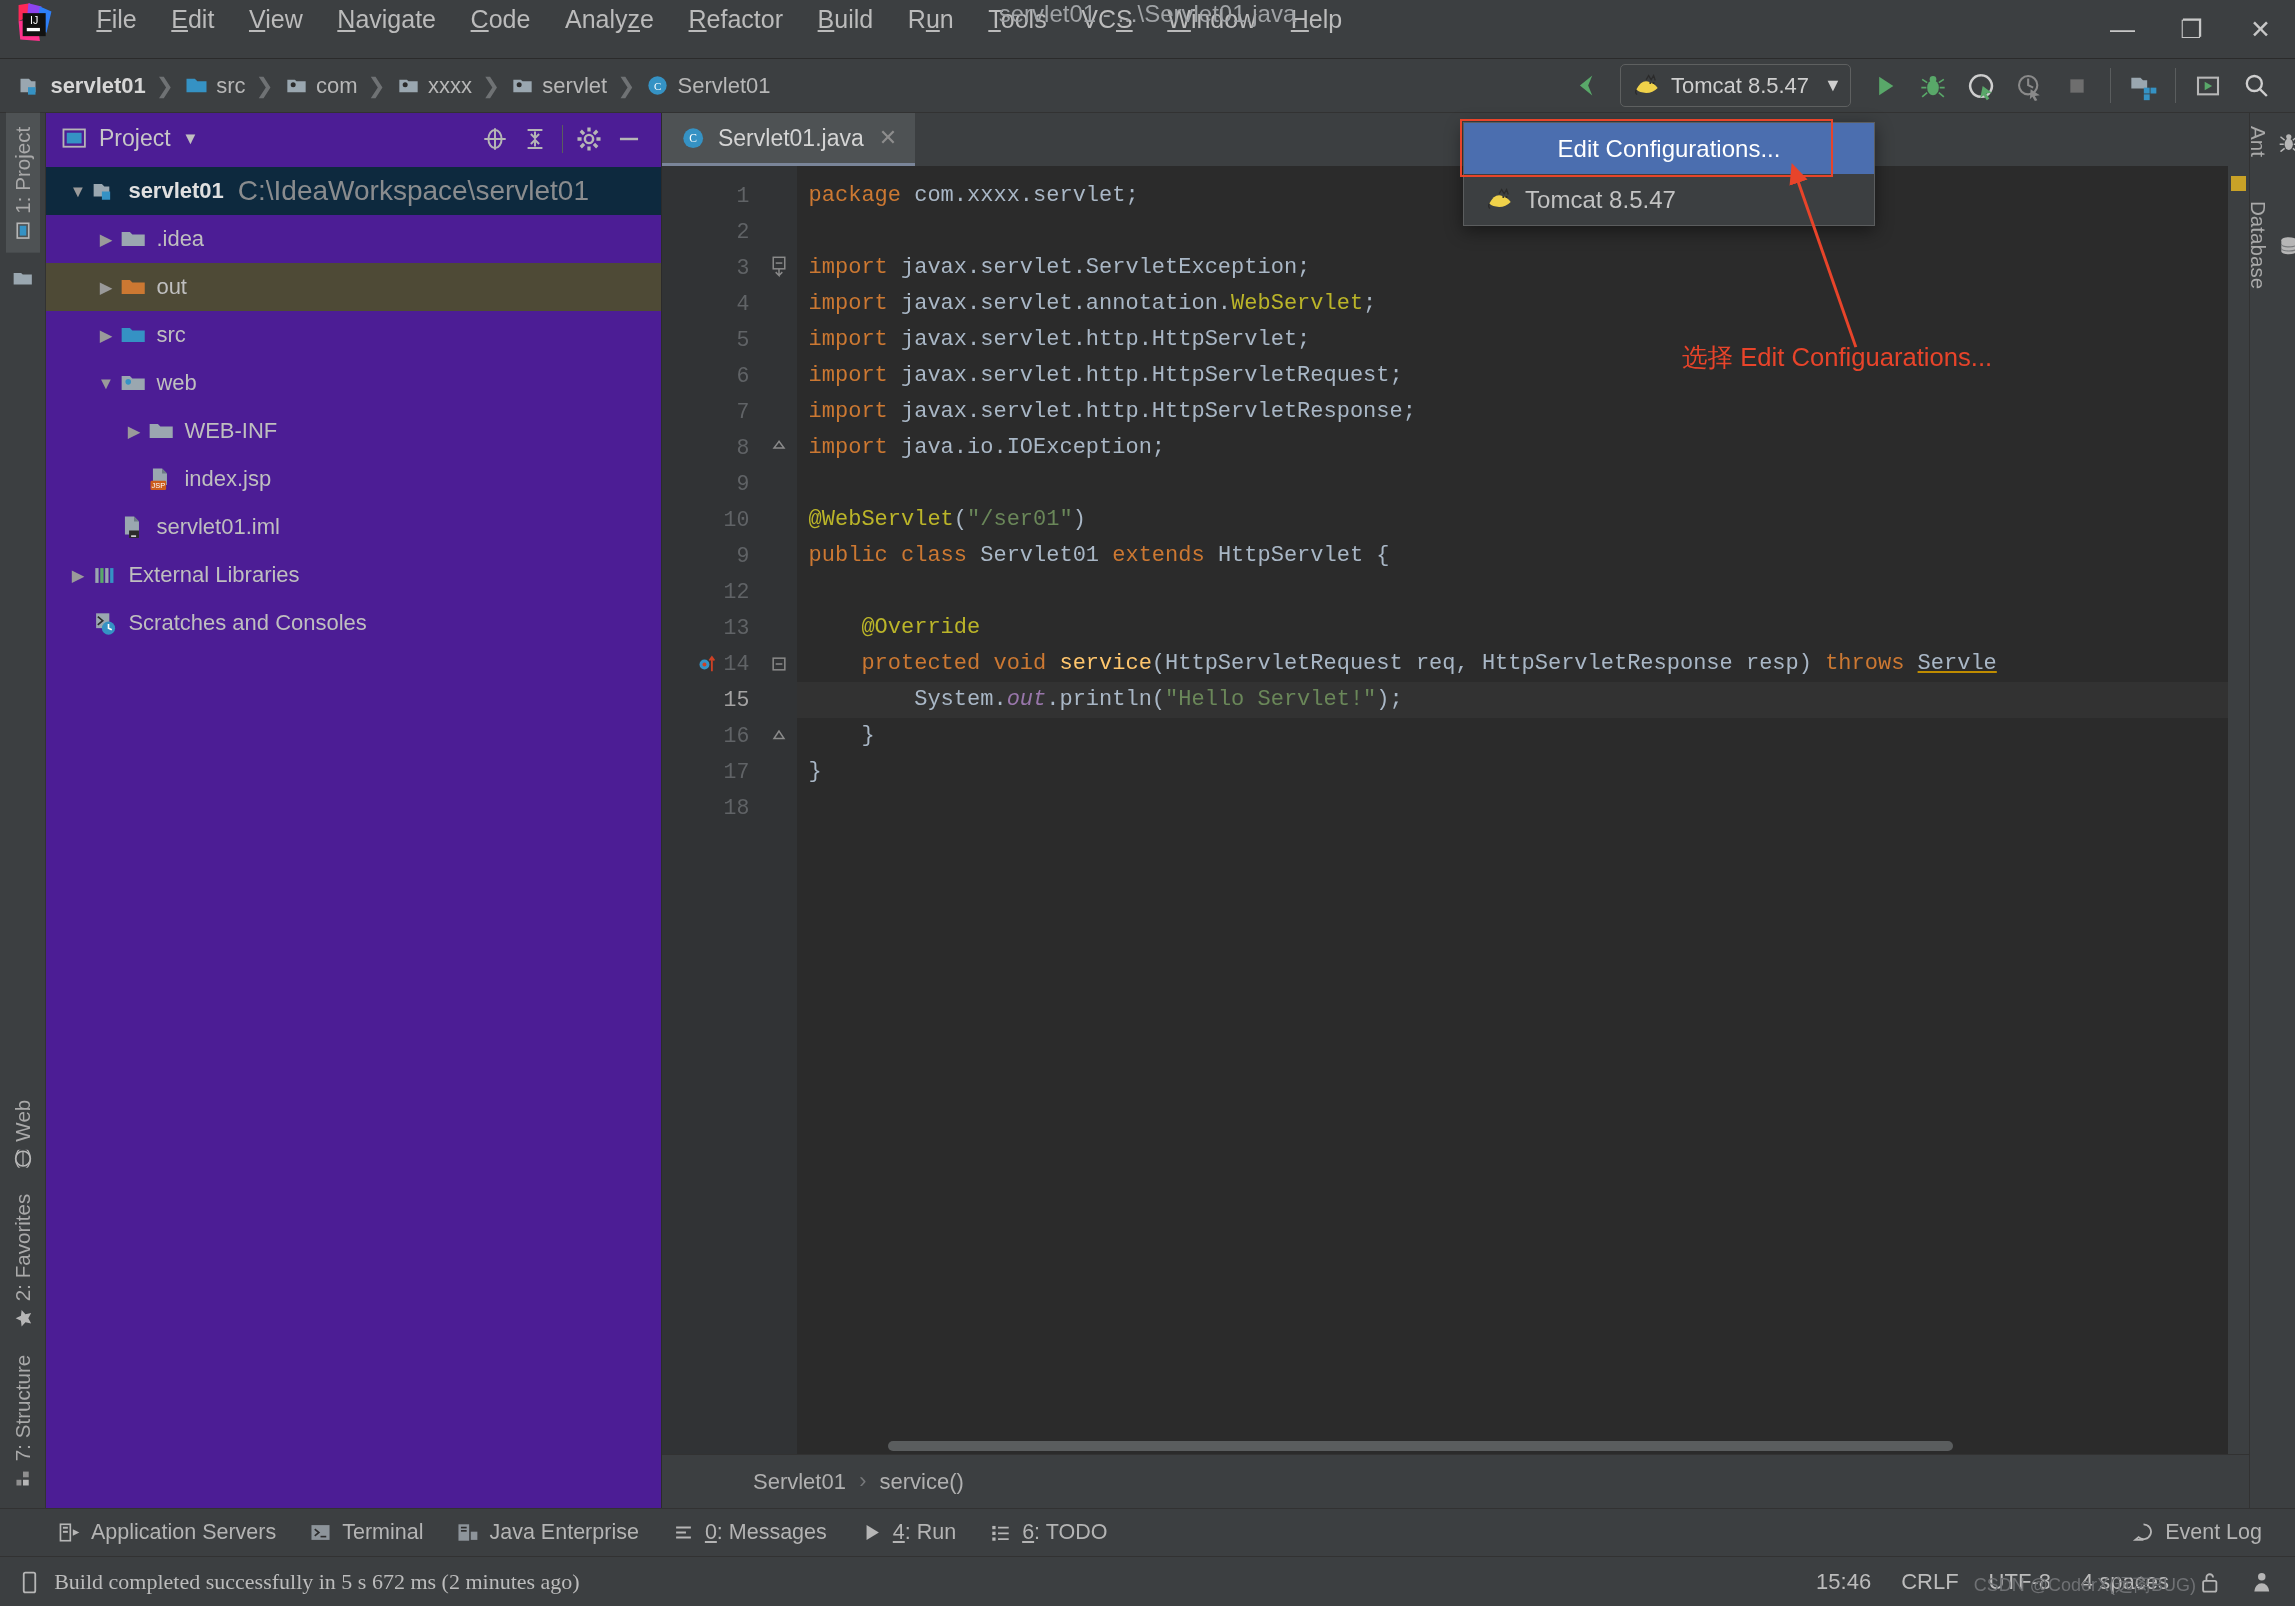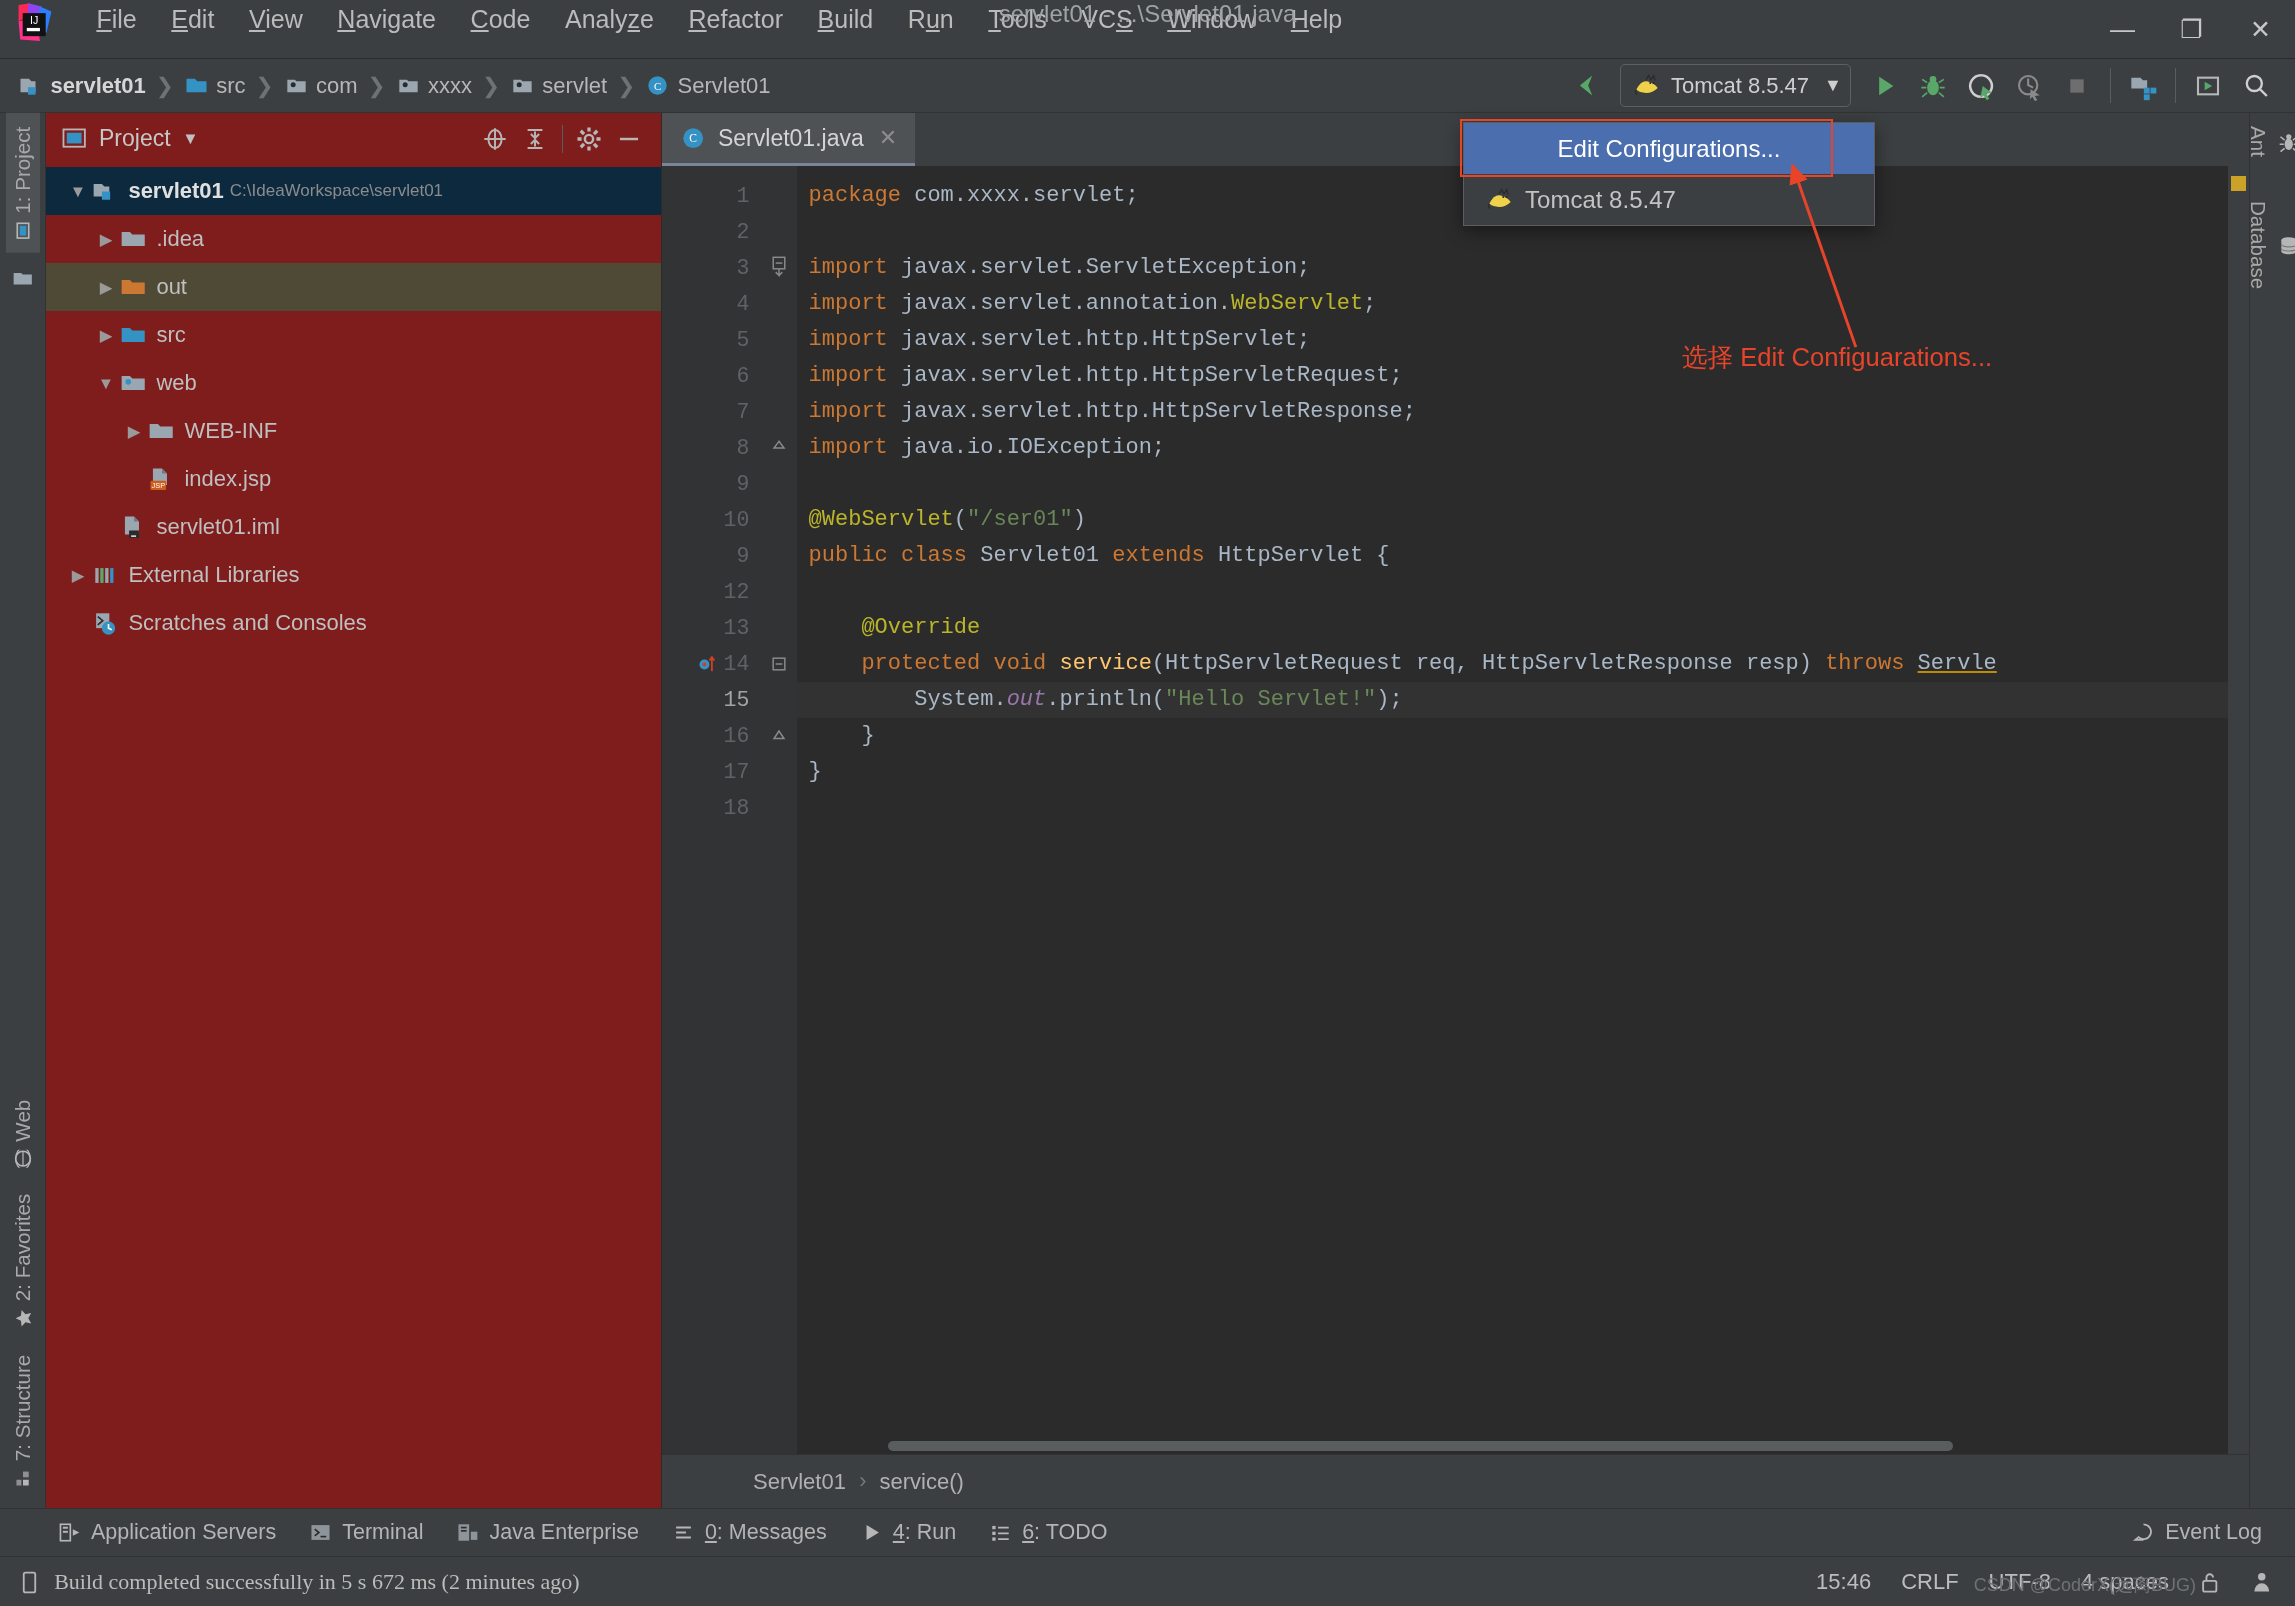--- a/index.html
+++ b/index.html
@@ -87,41 +87,41 @@
     color: #a9a9a9; font-size: 20.6px; padding: 13.2px 5px; display: flex; align-items: center;
     cursor: default; white-space: nowrap; gap: 8.3px;
   }
   .vtab.active { background: #4e5254; }
   .vtab.rl { writing-mode: vertical-rl; transform: none; }
   .vstrip-right { width: 46px; flex: 0 0 46px; background: #3c3f41; border-left: 0.8px solid #323232;
     display: flex; flex-direction: column; align-items: center; }
 
   
   .project-panel {
-    width: 616px; flex: 0 0 616px; background: #7f1d1d; display: flex; flex-direction: column;
+    width: 616px; flex: 0 0 616px; background: #4c1d95; display: flex; flex-direction: column;
     border-right: 0.8px solid #2b2b2b;
   }
   .pp-header {
     height: 51px; display: flex; align-items: center; padding: 0 11.6px 0 15px; flex: 0 0 51px;
   }
   .pp-title { color: #c7c7c7; font-size: 23px; margin-left: 10px; }
   .pp-header .spacer { margin-left: auto; }
   .pp-ico { width: 40px; height: 40px; display: flex; align-items: center; justify-content: center; cursor: default; border-radius:2.5px;}
   .pp-tree { flex: 1 1 auto; overflow: hidden; padding-top: 3.3px; }
   .trow {
     height: 48px; display: flex; align-items: center; color: #bfbfbf; font-size: 22px;
     cursor: default; padding-right: 6.6px; white-space: nowrap;
   }
   .trow.sel { background: #0d293e; }
   .trow.hl { background: #4e4a36; }
   .trow .arrow { width: 28px; text-align: center; color: #9a9a9a; font-size: 16.5px; flex: 0 0 28px; }
   .trow .ficon { margin-right: 10px; display: inline-flex; flex: 0 0 auto; }
   .trow .label { }
   .trow .label.b { font-weight: bold; color: #e0e0e0; }
-  .trow .path { color: #8a8c8e; font-size: 17px; margin-left: 6px; }
+  .trow .path { color: #8a8c8e; font-size: 28px; margin-left: 14px; }
 
   
   .editor-area { flex: 1 1 auto; display: flex; flex-direction: column; min-width: 0; background: #2b2b2b; }
   .tabs-row { height: 53px; flex: 0 0 53px; background: #3c3f41; display: flex; align-items: stretch; }
   .etab {
     display: flex; align-items: center; padding: 0 15px 0 18px; background: #4e5254;
     border-bottom: 3.3px solid #7a8599; color: #d4d4d4; font-size: 23px; gap: 11.6px; cursor: default;
   }
   .etab .close { color: #8d8d8d; font-size: 22px; padding: 0 3.3px; }
   .code-wrap { flex: 1 1 auto; display: flex; position: relative; min-height: 0; background: #2b2b2b; }

